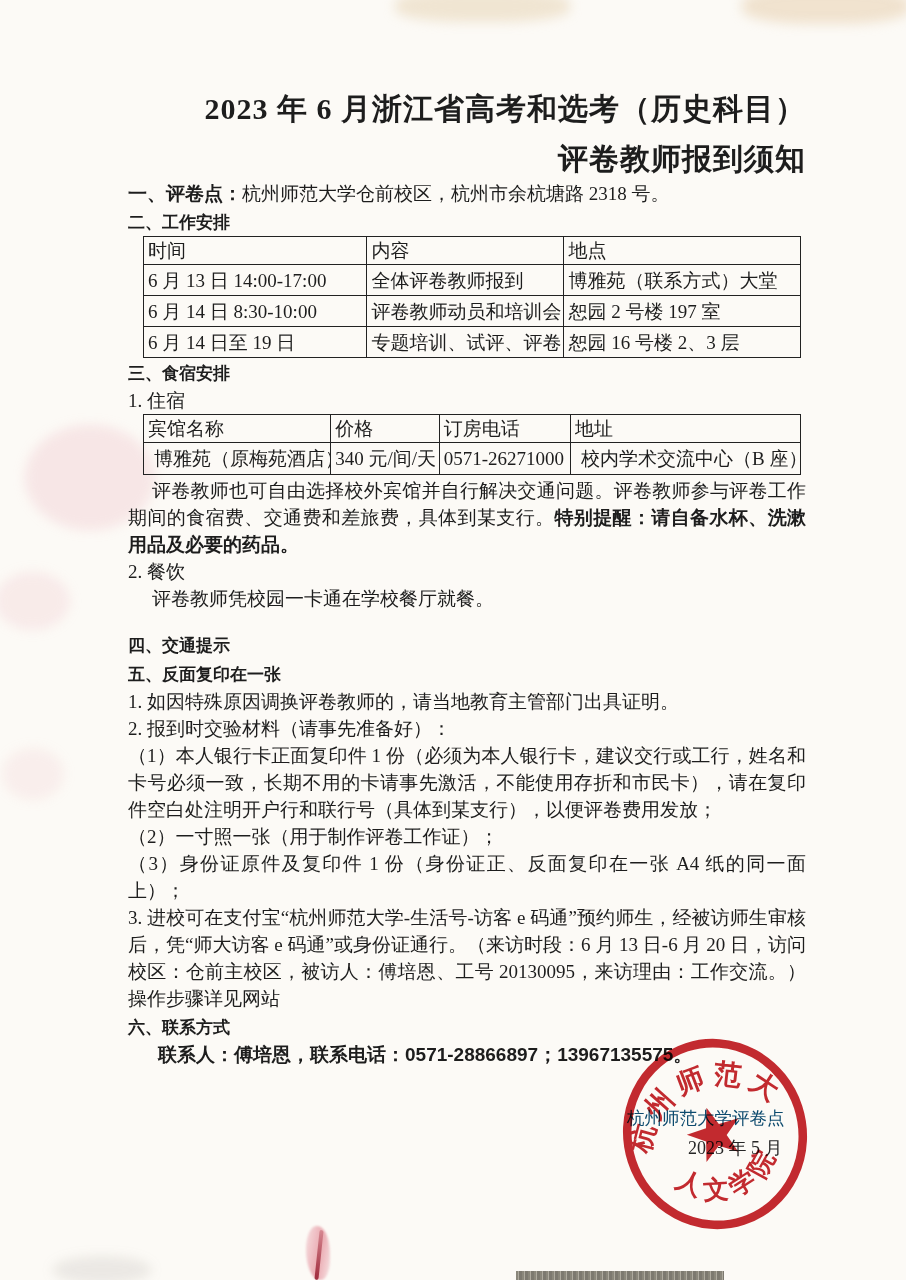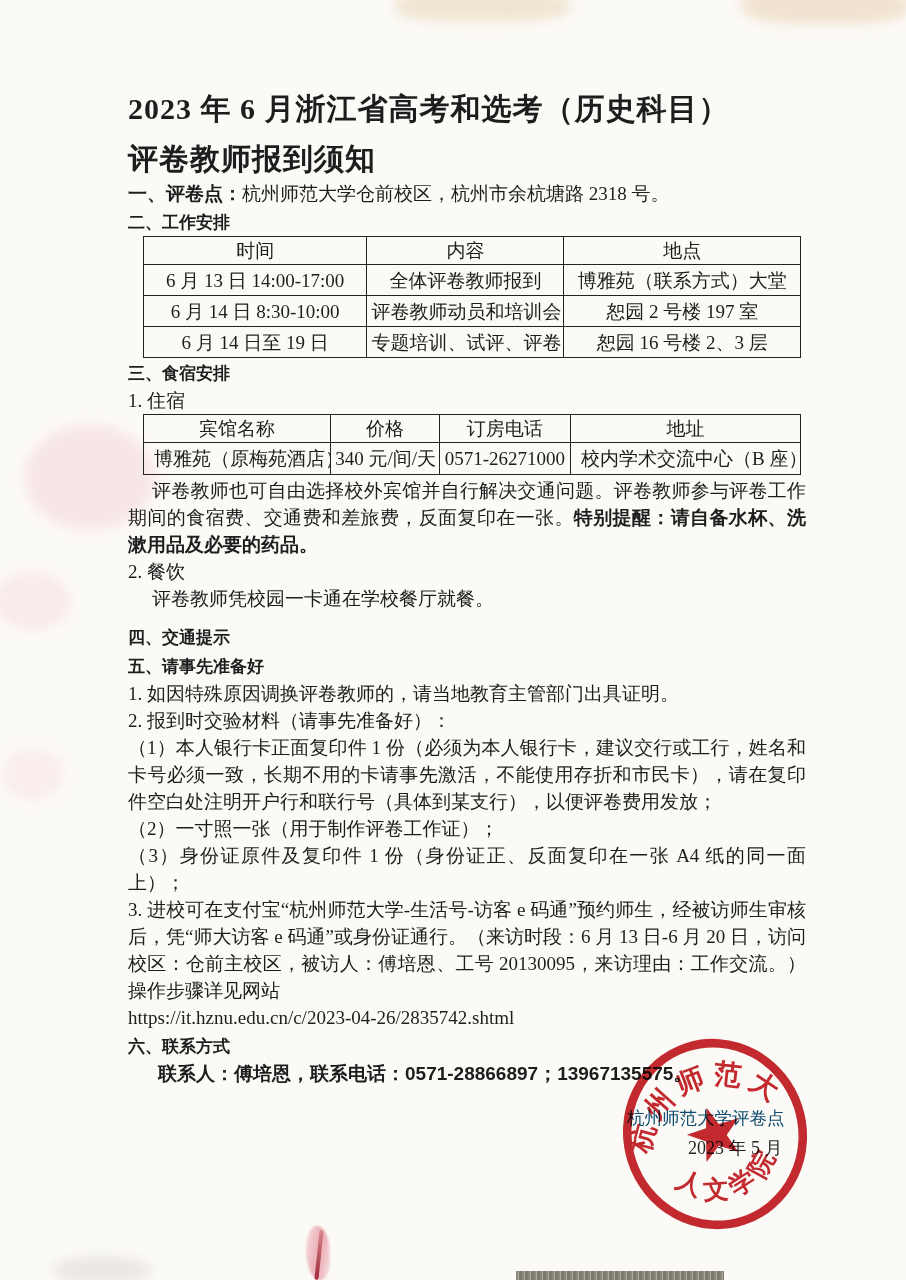--- a/index.html
+++ b/index.html
@@ -40,41 +40,41 @@
   .content {
     position: relative;
     padding: 88px 100px 0 128px;
     font-size: 19px;
     line-height: 27px;
     text-align: justify;
   }
   .content p, .content h1, .content h2 { margin:0; }
   .title {
     font-size: 30px; line-height: 42px; font-weight: 700;
-    text-align: left; letter-spacing: 1px; font-family: Liberation Serif, serif;
+    text-align: right; letter-spacing: 1px; font-family: Liberation Serif, serif;
   }
   .title.second { margin-top: 8px; }
   .hsans { font-family: "Liberation Sans", "DejaVu Sans", sans-serif; font-weight: 700; }
   h2.sec { font-size: 17px; line-height: 27px; margin-top: 2px; }
   .first-sec { margin-top: 16px; }
   .lbl { line-height: 27px; }
   .indent { text-indent: 24px; }
   .boldin { font-family: "Liberation Sans", "DejaVu Sans", sans-serif; font-weight: 700; }
   .contact-line { padding-left: 30px; font-family: "Liberation Sans", "DejaVu Sans", sans-serif; font-weight: 700; }
 
   table.doc {
     border-collapse: collapse;
     margin-left: 15px;
     width: calc(100% - 20px);
     table-layout: fixed;
     font-size: 19px;
   }
   table.doc th, table.doc td {
     border: 1.6px solid #222;
-    text-align: center;
+    text-align: left;
     font-weight: 400;
     padding: 0 4px;
     overflow: hidden; white-space: nowrap;
   }
   table.t1 th { height: 26px; }
   table.t1 td { height: 30px; }
   table.t2 th { height: 27px; }
   table.t2 td { height: 31px; }
   table.t2 td.al { text-align: left; padding-left: 10px; }
 
@@ -165,34 +165,33 @@
       </tr>
       <tr>
         <td class="al">博雅苑（原梅苑酒店）</td>
         <td>340 元/间/天</td>
         <td>0571-26271000</td>
         <td class="al">校内学术交流中心（B 座）</td>
       </tr>
     </tbody>
       </table>
 
-    <p class="indent" style="margin-top:2px"><span>评卷教师也可自由选择校外宾馆并自行解决交通问题。评卷教师参与评卷工作期间的食宿费、交通费和差旅费，反面复印在一张。</span><span class="boldin">特别提醒：请自备水杯、洗漱用品及必要的药品。</span></p>
+    <p class="indent" style="margin-top:2px"><span>评卷教师也可自由选择校外宾馆并自行解决交通问题。评卷教师参与评卷工作期间的食宿费、交通费和差旅费，具体到某支行。</span><span class="boldin">特别提醒：请自备水杯、洗漱用品及必要的药品。</span></p>
     <p class="lbl">2. 餐饮</p>
     <p class="indent">评卷教师凭校园一卡通在学校餐厅就餐。</p>
 
-    <h2 class="sec hsans" style="margin-top:12px">四、交通提示</h2>
-
-    <h2 class="sec hsans">五、请事先准备好</h2>
+    <h2 class="sec hsans" style="margin-top:20px">四、交通提示</h2>
+
+    <h2 class="sec hsans">五、反面复印在一张</h2>
     <p>1. 如因特殊原因调换评卷教师的，请当地教育主管部门出具证明。</p>
     <p>2. 报到时交验材料（请事先准备好）：</p>
     <p>（1）本人银行卡正面复印件 1 份（必须为本人银行卡，建议交行或工行，姓名和卡号必须一致，长期不用的卡请事先激活，不能使用存折和市民卡），请在复印件空白处注明开户行和联行号（具体到某支行），以便评卷费用发放；</p>
     <p>（2）一寸照一张（用于制作评卷工作证）；</p>
     <p>（3）身份证原件及复印件 1 份（身份证正、反面复印在一张 A4 纸的同一面上）；</p>
     <p>3. 进校可在支付宝“杭州师范大学-生活号-访客 e 码通”预约师生，经被访师生审核后，凭“师大访客 e 码通”或身份证通行。（来访时段：6 月 13 日-6 月 20 日，访问校区：仓前主校区，被访人：傅培恩、工号 20130095，来访理由：工作交流。）操作步骤详见网站</p>
-    <p>https://it.hznu.edu.cn/c/2023-04-26/2835742.shtml</p>
 
     <h2 class="sec hsans" style="margin-top:2px">六、联系方式</h2>
     <p class="contact-line">联系人：傅培恩，联系电话：0571-28866897；13967135575。</p>
 
   </div>
 
   <div class="stamp-overlay1">杭州师范大学评卷点</div>
   <div class="stamp-overlay2">2023 年 5 月</div>
 
   <div class="stamp-wrap">

